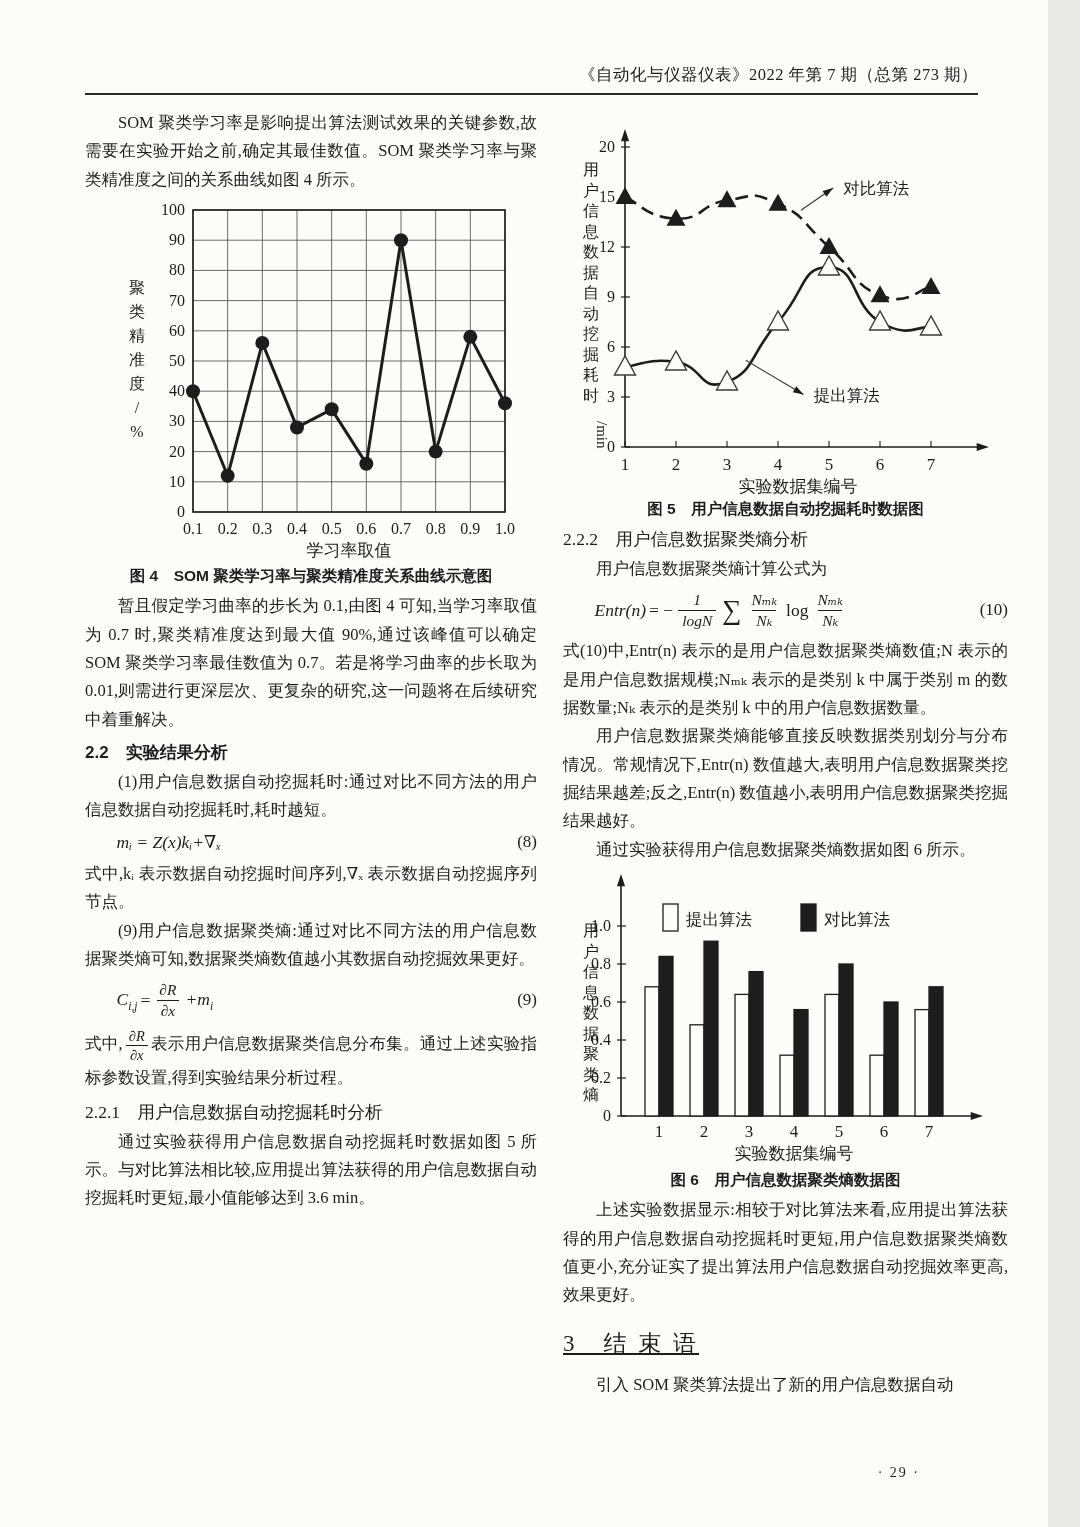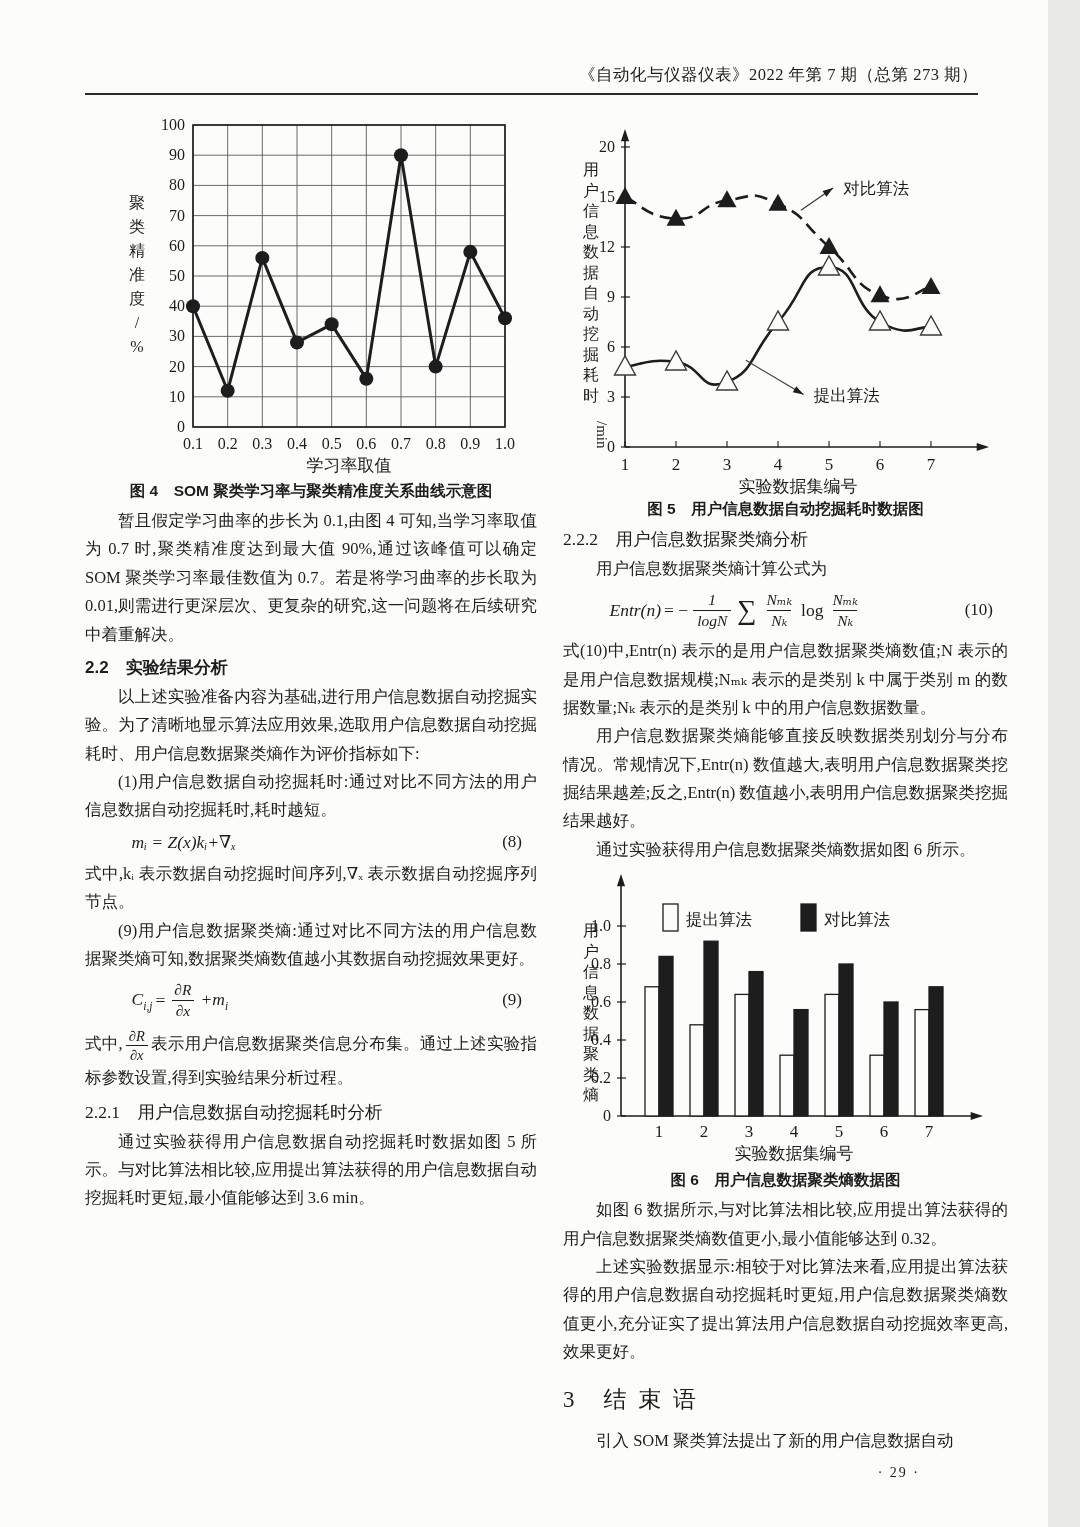--- a/index.html
+++ b/index.html
@@ -11,22 +11,22 @@
   .cols{display:flex;gap:26px;margin-top:14px;}
   .col{width:452px;}
   .para{margin:0;font-size:16.5px;line-height:1.72;text-align:justify;}
   .indent{text-indent:2em;}
   .chart{margin:2px 0 0;}
   .caption{text-align:center;font-family:"Liberation Sans","DejaVu Sans",sans-serif;
            font-weight:bold;font-size:15.5px;margin:0 0 5px;}
   .h-bold{font-family:"Liberation Sans","DejaVu Sans",sans-serif;font-weight:bold;
           font-size:17px;margin:7px 0 4px;}
   .h-italic{font-size:17.5px;margin:7px 0 4px;}
-  .h-big{font-size:23px;margin:18px 0 12px;letter-spacing:3px;}
-  .equation{display:flex;align-items:center;font-size:17.5px;margin:7px 15px;}
+  .h-big{font-size:23px;margin:18px 0 12px;letter-spacing:3px;text-decoration:underline;}
+  .equation{display:flex;align-items:center;font-size:17.5px;margin:7px 0;}
   .eq-body{display:inline-flex;align-items:center;margin-left:1.8em;gap:3px;}
   .eq-body i{font-family:"Liberation Serif","DejaVu Serif",serif;}
   .eq-num{margin-left:auto;font-size:17px;}
   .frac{display:inline-flex;flex-direction:column;align-items:center;text-align:center;
         font-size:15.5px;line-height:1.25;margin:0 2px;vertical-align:middle;}
   .fnum,.fden{display:block;padding:0 4px;font-style:italic;}
   .fden{border-top:1.3px solid #1d1d1d;}
   .frac.inline{font-size:14.5px;}
   .sigma{font-size:27px;font-style:normal;line-height:1;margin:0 1px;}
   sub{font-size:11.5px;font-style:italic;}
@@ -37,20 +37,21 @@
 
 <div class="page">
   <div class="header">
     <span>《自动化与仪器仪表》2022 年第 7 期（总第 273 期）</span>
   </div>
   <div class="rule"></div>
 
   <div class="cols">
 
     <div class="col">
+      <p class="para indent">SOM 聚类学习率是影响提出算法测试效果的关键参数,故需要在实验开始之前,确定其最佳数值。SOM 聚类学习率与聚类精准度之间的关系曲线如图 4 所示。</p>
       <div class="chart"><svg viewBox="0 0 452 366" width="452" height="366">
             <line x1="108" y1="14" x2="108" y2="316" stroke="#5a5a5a" stroke-width="0.9"></line>
             <line x1="142.66666666666666" y1="14" x2="142.66666666666666" y2="316" stroke="#5a5a5a" stroke-width="0.9"></line>
             <line x1="177.33333333333331" y1="14" x2="177.33333333333331" y2="316" stroke="#5a5a5a" stroke-width="0.9"></line>
             <line x1="212" y1="14" x2="212" y2="316" stroke="#5a5a5a" stroke-width="0.9"></line>
             <line x1="246.66666666666666" y1="14" x2="246.66666666666666" y2="316" stroke="#5a5a5a" stroke-width="0.9"></line>
             <line x1="281.33333333333337" y1="14" x2="281.33333333333337" y2="316" stroke="#5a5a5a" stroke-width="0.9"></line>
             <line x1="316" y1="14" x2="316" y2="316" stroke="#5a5a5a" stroke-width="0.9"></line>
             <line x1="350.66666666666663" y1="14" x2="350.66666666666663" y2="316" stroke="#5a5a5a" stroke-width="0.9"></line>
             <line x1="385.3333333333333" y1="14" x2="385.3333333333333" y2="316" stroke="#5a5a5a" stroke-width="0.9"></line>
@@ -104,21 +105,20 @@
             <circle cx="246.66666666666666" cy="213.32" r="7" fill="#1d1d1d"></circle>
             <circle cx="281.33333333333337" cy="267.68" r="7" fill="#1d1d1d"></circle>
             <circle cx="316" cy="44.19999999999999" r="7" fill="#1d1d1d"></circle>
             <circle cx="350.66666666666663" cy="255.6" r="7" fill="#1d1d1d"></circle>
             <circle cx="385.3333333333333" cy="140.84" r="7" fill="#1d1d1d"></circle>
             <circle cx="420" cy="207.28" r="7" fill="#1d1d1d"></circle>
           </svg></div>
       <div class="caption">图 4　SOM 聚类学习率与聚类精准度关系曲线示意图</div>
       <p class="para indent">暂且假定学习曲率的步长为 0.1,由图 4 可知,当学习率取值为 0.7 时,聚类精准度达到最大值 90%,通过该峰值可以确定 SOM 聚类学习率最佳数值为 0.7。若是将学习曲率的步长取为 0.01,则需进行更深层次、更复杂的研究,这一问题将在后续研究中着重解决。</p>
       <div class="h-bold">2.2　实验结果分析</div>
-      <p class="para indent">以上述实验准备内容为基础,进行用户信息数据自动挖掘实验。为了清晰地显示算法应用效果,选取用户信息数据自动挖掘耗时、用户信息数据聚类熵作为评价指标如下:</p>
       <p class="para indent">(1)用户信息数据自动挖掘耗时:通过对比不同方法的用户信息数据自动挖掘耗时,耗时越短。</p>
 
       <div class="equation">
         <span class="eq-body">
             <i>mᵢ = Z(x)kᵢ+∇ₓ</i>
           </span>
         <span class="eq-num">(8)</span>
       </div>
 
       <p class="para">式中,kᵢ 表示数据自动挖掘时间序列,∇ₓ 表示数据自动挖掘序列节点。</p>
@@ -297,21 +297,20 @@
             <rect x="276" y="98" width="14" height="152" fill="#1d1d1d" stroke="#1d1d1d" stroke-width="1.3"></rect>
             <rect x="321" y="136" width="14" height="114" fill="#1d1d1d" stroke="#1d1d1d" stroke-width="1.3"></rect>
             <rect x="366" y="120.79999999999998" width="14" height="129.20000000000002" fill="#1d1d1d" stroke="#1d1d1d" stroke-width="1.3"></rect>
             <rect x="100" y="38" width="15" height="27" fill="#fcfcfb" stroke="#1d1d1d" stroke-width="1.3"></rect>
             <text x="123" y="59" font-family="&quot;Liberation Serif&quot;,&quot;DejaVu Serif&quot;,serif" font-size="16.5" fill="#1d1d1d">提出算法</text>
             <rect x="238" y="38" width="15" height="27" fill="#1d1d1d" stroke="#1d1d1d" stroke-width="1.3"></rect>
             <text x="261" y="59" font-family="&quot;Liberation Serif&quot;,&quot;DejaVu Serif&quot;,serif" font-size="16.5" fill="#1d1d1d">对比算法</text>
           </svg></div>
       <div class="caption">图 6　用户信息数据聚类熵数据图</div>
 
-      <p class="para indent">如图 6 数据所示,与对比算法相比较,应用提出算法获得的用户信息数据聚类熵数值更小,最小值能够达到 0.32。</p>
       <p class="para indent">上述实验数据显示:相较于对比算法来看,应用提出算法获得的用户信息数据自动挖掘耗时更短,用户信息数据聚类熵数值更小,充分证实了提出算法用户信息数据自动挖掘效率更高,效果更好。</p>
       <div class="h-big">3　结 束 语</div>
       <p class="para indent">引入 SOM 聚类算法提出了新的用户信息数据自动</p>
     </div>
   </div>
 
   <div class="pagenum">· 29 ·</div>
 </div>
 
 </body></html>

